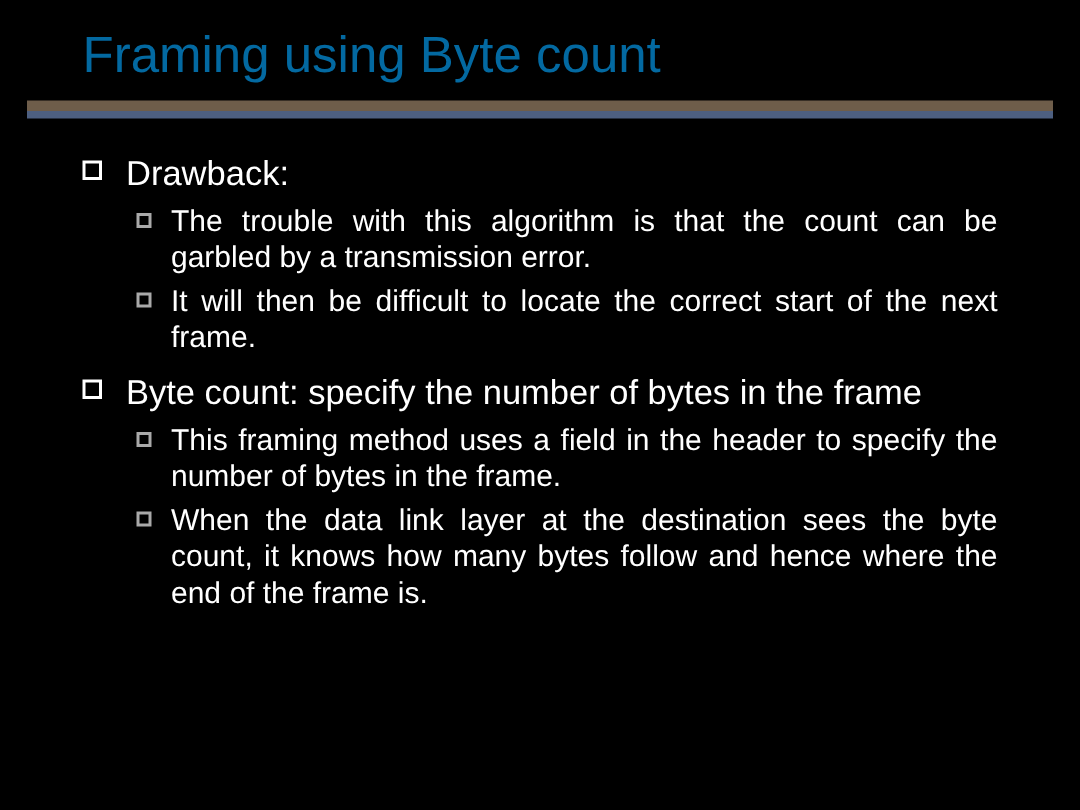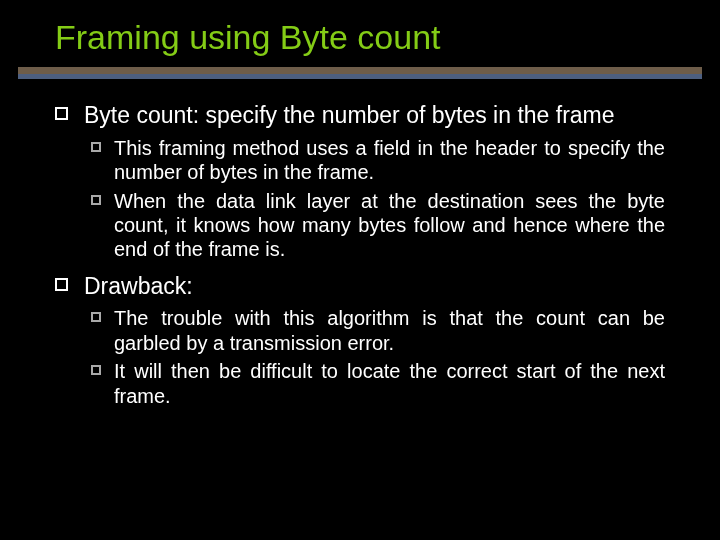--- a/index.html
+++ b/index.html
@@ -10,21 +10,21 @@
     font-family: Arial, Helvetica, sans-serif;
     overflow: hidden;
   }
   .slide {
     width: 100%;
     height: 100%;
     position: relative;
     padding-top: 18px;
   }
   .title {
-    color: #84cc16;
+    color: #0369a1;
     font-size: 34px;
     font-weight: 400;
     padding-left: 55px;
     padding-bottom: 10px;
   }
   .divider {
     margin: 0 18px 0 18px;
   }
   .bar-brown {
     height: 7px;
@@ -88,41 +88,41 @@
   <div class="divider">
     <div class="bar-brown"></div>
     <div class="bar-blue"></div>
   </div>
 
   <div class="content">
 
     <div class="group">
       <div class="item-l1">
         <div class="bullet-l1"></div>
+        <div class="text-l1">Drawback:</div>
+      </div>
+      <div class="item-l2">
+        <div class="bullet-l2"></div>
+        <div class="text-l2">The trouble with this algorithm is that the count can be garbled by a transmission error.</div>
+      </div>
+      <div class="item-l2">
+        <div class="bullet-l2"></div>
+        <div class="text-l2">It will then be difficult to locate the correct start of the next frame.</div>
+      </div>
+    </div>
+
+    <div class="group">
+      <div class="item-l1">
+        <div class="bullet-l1"></div>
         <div class="text-l1">Byte count: specify the number of bytes in the frame</div>
       </div>
       <div class="item-l2">
         <div class="bullet-l2"></div>
         <div class="text-l2">This framing method uses a field in the header to specify the number of bytes in the frame.</div>
       </div>
       <div class="item-l2">
         <div class="bullet-l2"></div>
         <div class="text-l2">When the data link layer at the destination sees the byte count, it knows how many bytes follow and hence where the end of the frame is.</div>
       </div>
     </div>
 
-    <div class="group">
-      <div class="item-l1">
-        <div class="bullet-l1"></div>
-        <div class="text-l1">Drawback:</div>
-      </div>
-      <div class="item-l2">
-        <div class="bullet-l2"></div>
-        <div class="text-l2">The trouble with this algorithm is that the count can be garbled by a transmission error.</div>
-      </div>
-      <div class="item-l2">
-        <div class="bullet-l2"></div>
-        <div class="text-l2">It will then be difficult to locate the correct start of the next frame.</div>
-      </div>
-    </div>
-
   </div>
 </div>
 
 </body></html>

